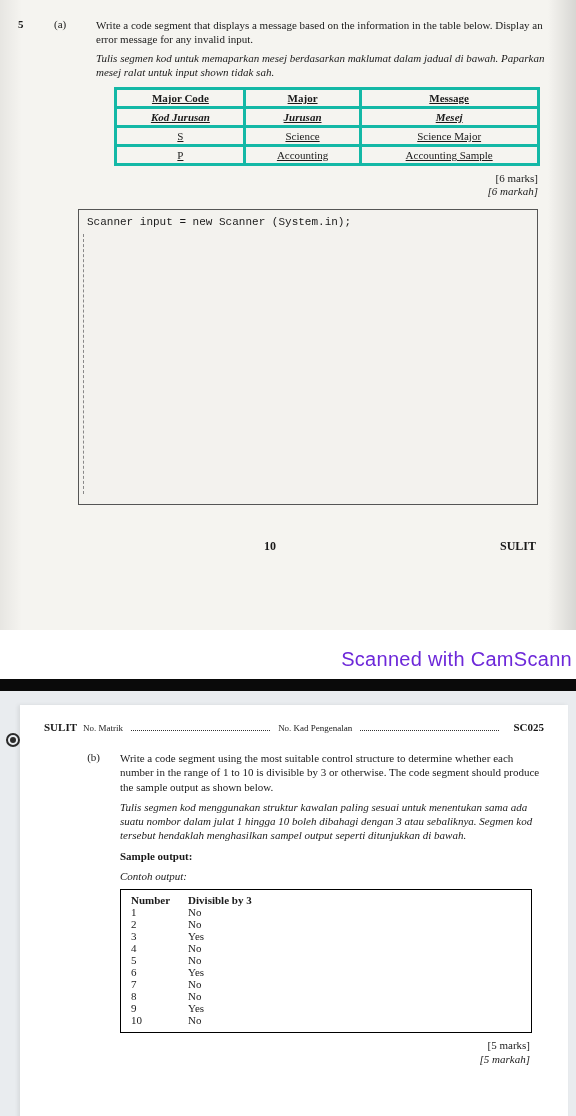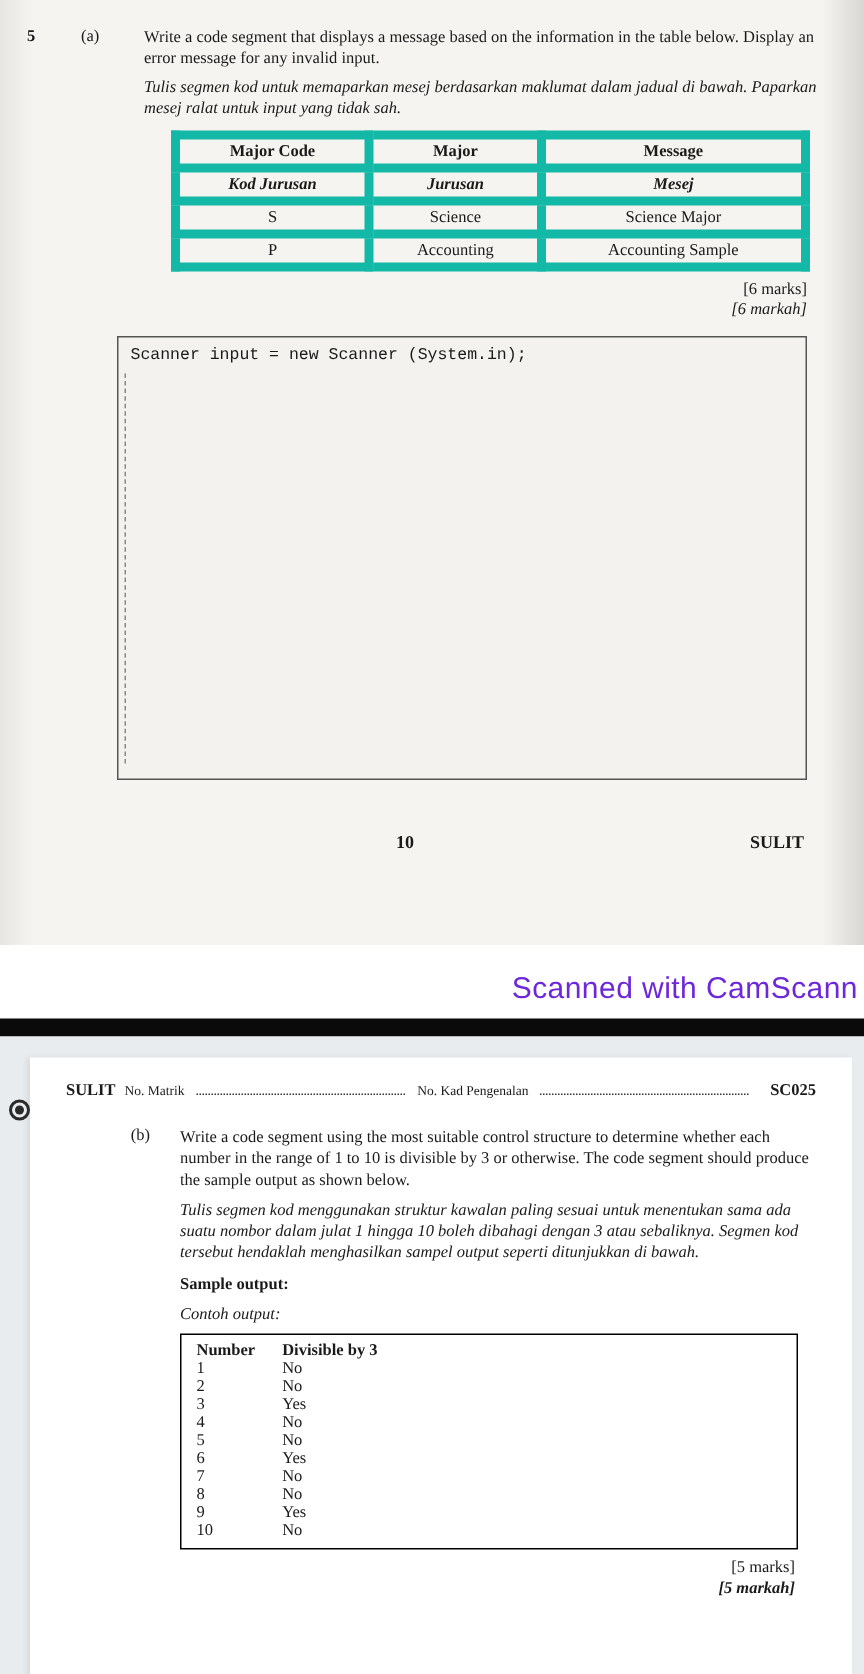--- a/index.html
+++ b/index.html
@@ -34,23 +34,24 @@
   .q-body { flex: 1; }
   .q-body p { margin-bottom: 4px; line-height: 1.3; }
   .ital { font-style: italic; }
   .tbl {
     border-collapse: collapse;
     margin: 8px auto 6px auto;
     width: 92%;
     font-size: 11px;
   }
   .tbl th, .tbl td {
-    border: 6px solid #14b8a6;
+    border: 3px solid #14b8a6;
     padding: 2px 6px;
     text-align: center;
+    text-decoration: underline;
   }
   .tbl th { font-weight: bold; }
   .tbl .sub-th { font-style: italic; font-weight: bold; }
   .marks { text-align: right; margin: 4px 20px 4px 0; line-height: 1.2; }
   .marks .m2 { font-style: italic; }
   .codebox {
     border: 1px solid #555;
     margin: 6px 20px 0 60px;
     height: 296px;
     padding: 6px 8px;
@@ -126,39 +127,39 @@
   .outbox {
     border: 1px solid #000;
     padding: 4px 10px 6px 10px;
     margin: 2px 12px 0 0;
     font-size: 11px;
   }
   .outbox table { border-collapse: collapse; }
   .outbox th { text-align:left; font-weight:bold; padding-right: 18px; }
   .outbox td { padding: 0 18px 0 0; }
   .marks2 { text-align:right; margin: 6px 14px 0 0; line-height:1.2; font-size:11px;}
-  .marks2 .m2 { font-style: italic; font-weight: bold; }
+  .marks2 .m2 { font-style: italic; }
   .pg-badge {
     position:absolute; right:30px; bottom:10px;
     font-family: Arial, sans-serif; font-size:11px; color:#9aa0a6;
   }
 </style>
 </head>
 <body>
 
 <div class="page1">
   <div class="shade-left"></div>
   <div class="shade-right"></div>
 
   <div class="q-row">
     <div class="q-num">5</div>
     <div class="q-sub">(a)</div>
     <div class="q-body">
       <p>Write a code segment that displays a message based on the information in the table below. Display an error message for any invalid input.</p>
-      <p class="ital">Tulis segmen kod untuk memaparkan mesej berdasarkan maklumat dalam jadual di bawah. Paparkan mesej ralat untuk input yang tidak sah.</p>
+      <p class="ital">Tulis segmen kod untuk memaparkan mesej berdasarkan maklumat dalam jadual di bawah. Paparkan mesej ralat untuk input shown tidak sah.</p>
 
       <table class="tbl">
         <tbody>
             <tr>
           <th>Major Code</th>
           <th>Major</th>
           <th>Message</th>
         </tr>
         <tr>
           <th class="sub-th">Kod Jurusan</th>

